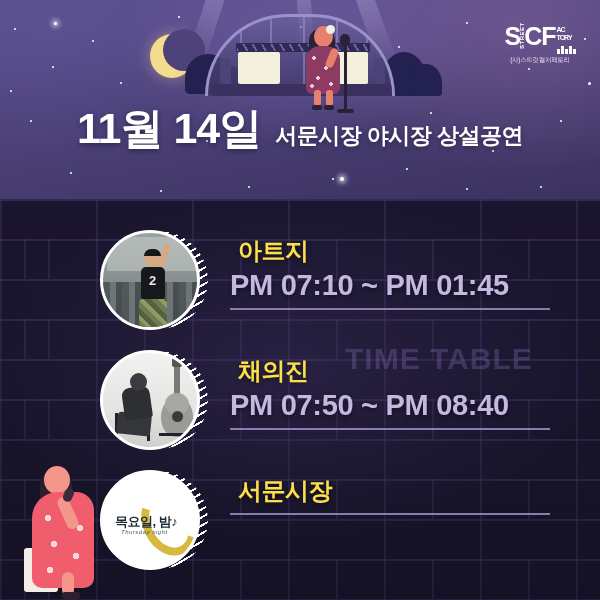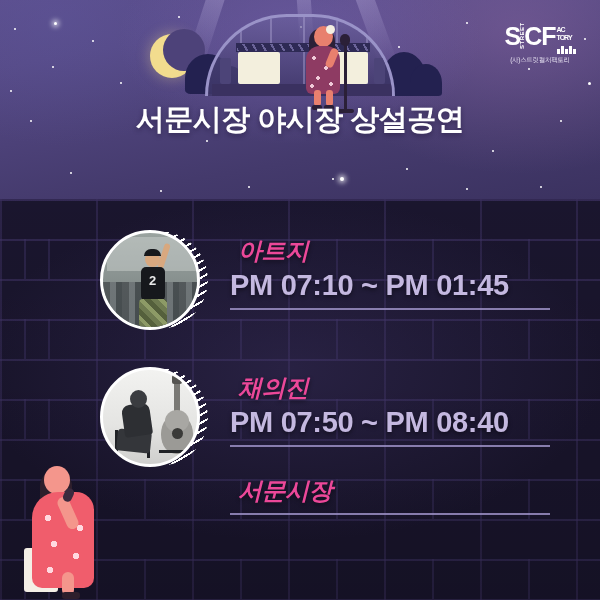--- a/index.html
+++ b/index.html
@@ -112,21 +112,21 @@
   .title-row{
     position:absolute;left:0;top:100px;width:600px;
     display:flex;align-items:baseline;justify-content:center;gap:14px;
     white-space:nowrap;
   }
   .title-date{
     font-size:43px;font-weight:bold;color:#ffffff;letter-spacing:-1px;
     text-shadow:0 2px 5px rgba(20,10,40,.45);
   }
   .title-main{
-    font-size:29px;font-weight:bold;color:#ffffff;letter-spacing:-.5px;
+    font-size:22px;font-weight:bold;color:#ffffff;letter-spacing:-.5px;
     text-shadow:0 2px 5px rgba(20,10,40,.45);
   }
 
   
   .wall{
     position:absolute;left:0;top:199px;width:600px;height:401px;
     background-color:#1d1833;
     background-image:
       linear-gradient(180deg,rgba(60,48,98,.55) 0 2px,transparent 2px),
       repeating-linear-gradient(180deg,
@@ -158,21 +158,21 @@
     position:absolute;left:345px;top:342px;
     font-size:30px;font-weight:bold;letter-spacing:1px;
     color:rgba(116,100,166,.38);
     pointer-events:none;
   }
 
   
   .rows{position:absolute;left:0;top:199px;width:600px;height:401px;}
   .row{position:absolute;left:0;width:600px;height:120px;}
   .row1{top:20px;}
-  .row2{top:157px;}
+  .row2{top:140px;}
   .row3{top:260px;}
 
   .avatar-wrap{position:absolute;left:100px;top:8px;width:106px;height:106px;}
   .stripes{
     position:absolute;right:-2px;top:4px;width:54px;height:98px;
     background:repeating-linear-gradient(150deg,#ffffff 0 2px,transparent 2px 7px);
     border-radius:0 50px 50px 0;
     -webkit-mask-image:radial-gradient(circle 52px at -2px 49px, transparent 0 47px, #000 48px);
     mask-image:radial-gradient(circle 52px at -2px 49px, transparent 0 47px, #000 48px);
   }
@@ -218,24 +218,23 @@
     border-right-color:transparent;border-top-color:transparent;
     transform:rotate(-26deg);
     box-sizing:border-box;
   }
   .ph3 .kr{position:absolute;left:12px;top:40px;font-size:13px;font-weight:bold;color:#1c2b3a;letter-spacing:-.5px;}
   .ph3 .en{position:absolute;left:18px;top:56px;font-size:6px;font-style:italic;color:#4a5a68;letter-spacing:.5px;}
 
   
   .info{position:absolute;left:230px;top:0;width:330px;}
   .artist{
-    font-size:24px;font-weight:bold;color:#ec4899;letter-spacing:-.5px;
+    font-size:24px;font-weight:bold;color:#fde047;letter-spacing:-.5px;
     margin:16px 0 0 8px;display:inline-block;
     text-shadow:0 2px 4px rgba(0,0,0,.45);
-    font-style:italic;
   }
   .time{
     font-size:29px;font-weight:bold;color:#c4b8e0;letter-spacing:-.3px;
     margin-top:2px;white-space:nowrap;
     text-shadow:0 2px 4px rgba(0,0,0,.45);
   }
   .rule{width:320px;height:2px;background:#9b8fc4;margin-top:6px;opacity:.85;}
 
   
   .lady{position:absolute;left:18px;top:452px;width:92px;height:148px;}
@@ -355,29 +354,31 @@
               <i style="height:5px"></i>
               <i style="height:8px"></i>
               <i style="height:5px"></i>
           </span>
         </span>
       </div>
       <div class="logo-sub">(사)스트릿컬처팩토리</div>
     </div>
 
     <div class="title-row">
+      <span class="title-date">11월 14일</span>
       <span class="title-main">서문시장 야시장 상설공연</span>
     </div>
   </div>
 
   <div class="wall">
     <div class="brick-offset"></div>
     <div class="wall-shade"></div>
   </div>
 
+  <div class="watermark">TIME TABLE</div>
 
   <div class="rows">
 
     <div class="row row1">
       <div class="avatar-wrap">
         <div class="stripes"></div>
         <div class="avatar ph1">
           <span class="bld"></span>
             <span class="crowd"></span>
           <span class="p-arm"></span>
@@ -413,20 +414,28 @@
         </div>
       </div>
       <div class="info">
         <div><span class="artist">채의진</span></div>
         <div class="time">PM 07:50 ~ PM 08:40</div>
         <div class="rule"></div>
       </div>
     </div>
 
     <div class="row row3">
+      <div class="avatar-wrap">
+        <div class="stripes"></div>
+        <div class="avatar ph3">
+          <span class="moon3"></span>
+          <span class="kr">목요일, 밤♪</span>
+          <span class="en">Thursday night</span>
+        </div>
+      </div>
       <div class="info">
         <div><span class="artist">서문시장</span></div>
         <div class="rule"></div>
       </div>
     </div>
   </div>
 
   <div class="lady">
     <span class="l-stool"></span>
     <span class="l-hair"></span>

